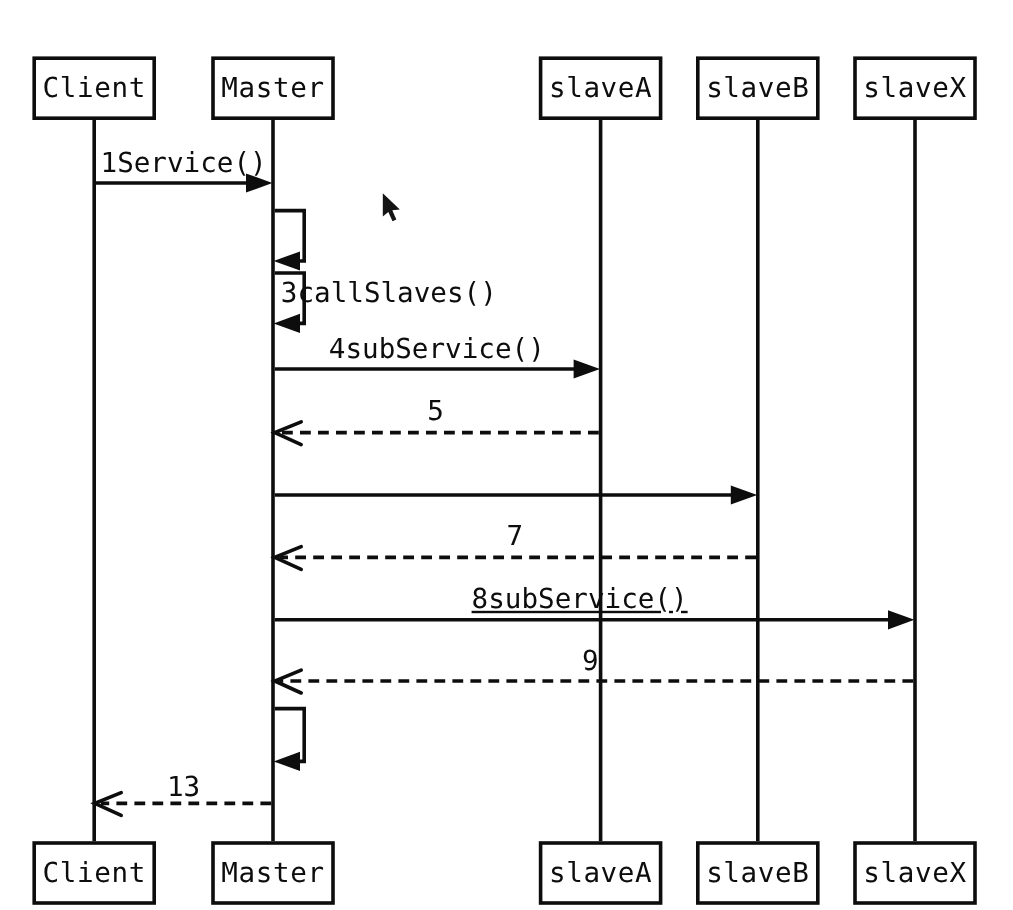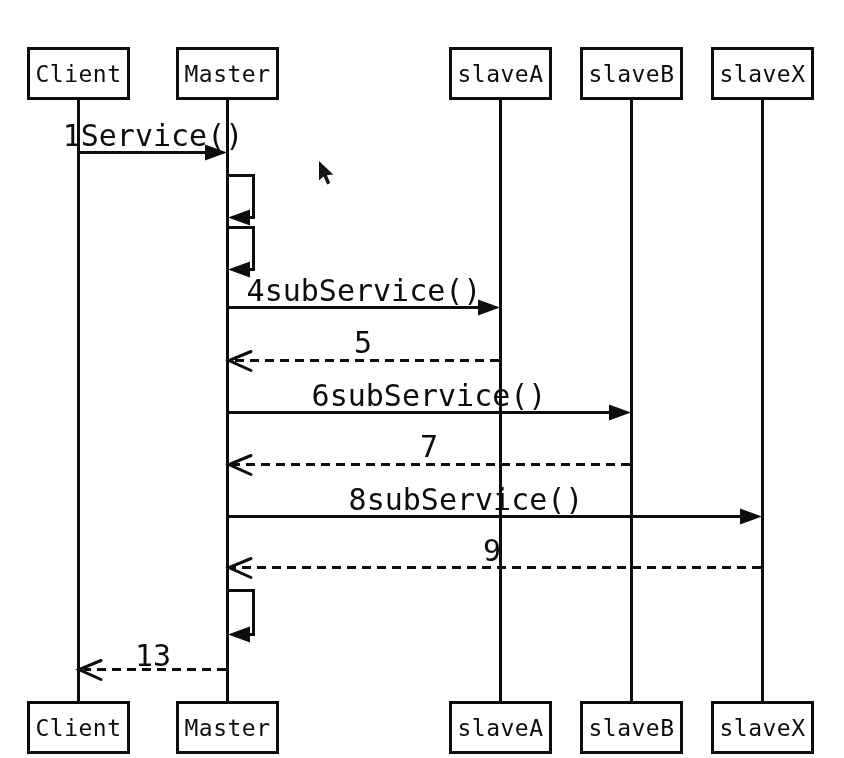--- a/index.html
+++ b/index.html
@@ -31,21 +31,21 @@
     background: #ffffff;
     display: flex;
     align-items: center;
     justify-content: center;
     font-size: 23px;
     letter-spacing: 0.5px;
     z-index: 2;
   }
   .msg-label {
     position: absolute;
-    font-size: 30px;
+    font-size: 23px;
     line-height: 26px;
     white-space: nowrap;
     z-index: 3;
   }
   .centered {
     transform: translateX(-50%);
   }
 </style>
 </head>
 <body>
@@ -133,21 +133,21 @@
     <span>slaveA</span>
   </div>
   <div class="actor" style="left:580px; top:677px;">
     <span>slaveB</span>
   </div>
   <div class="actor" style="left:711px; top:677px;">
     <span>slaveX</span>
   </div>
 
   <div class="msg-label centered" style="left:153px; top:99px;">1Service()</div>
+  <div class="msg-label" style="left:234px; top:208px;">3callSlaves()</div>
   <div class="msg-label centered" style="left:364px; top:254px;">4subService()</div>
   <div class="msg-label centered" style="left:363px; top:306px;">5</div>
-  <div class="msg-label centered" style="left:429px; top:359px;">6subService()</div>
   <div class="msg-label centered" style="left:429px; top:410px;">7</div>
-  <div class="msg-label centered" style="left:466px; top:463px;">8subService()</div>
+  <div class="msg-label centered" style="left:483px; top:463px;text-decoration:underline;">8subService()</div>
   <div class="msg-label centered" style="left:492px; top:514px;">9</div>
   <div class="msg-label centered" style="left:153px; top:619px;">13</div>
 
 </div>
 
 </body></html>

